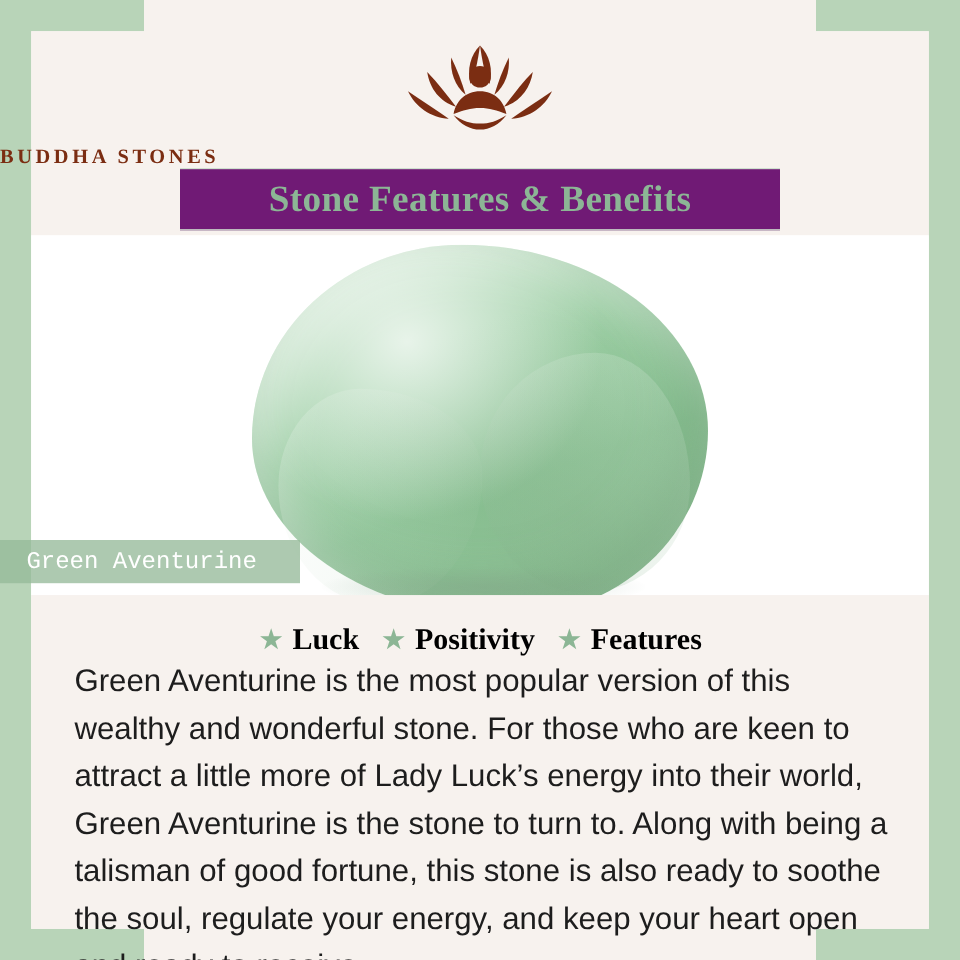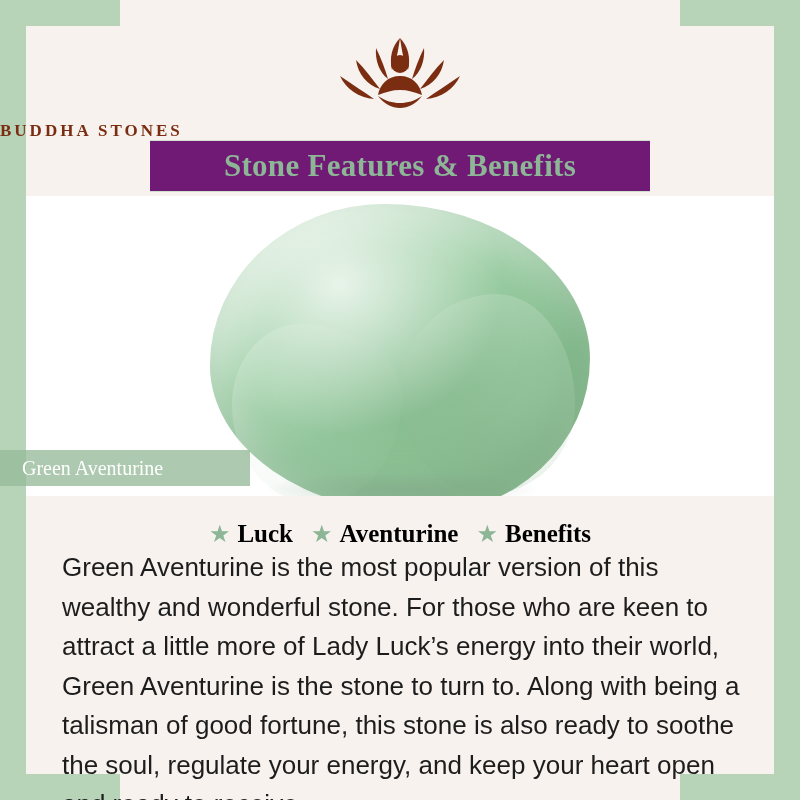--- a/index.html
+++ b/index.html
@@ -191,21 +191,21 @@
     width: 250px;
     height: 36px;
     background: rgba(150,186,154,0.78);
     display: flex;
     align-items: center;
   }
   .name-banner span {
     margin-left: 22px;
     color: #ffffff;
     font-size: 20px;
-    font-family: Liberation Serif, serif;
+    font-family: Liberation Mono, monospace;
   }
 
   
   .body-section {
     position: absolute;
     left: 26px;
     top: 496px;
     width: 748px;
     height: 278px;
     background: #f7f2ee;
@@ -297,24 +297,24 @@
   </div>
 
   <div class="body-section">
     <div class="keywords">
       <div class="keyword">
         <span class="kw-star">★</span>
         <span class="kw-label">Luck</span>
       </div>
       <div class="keyword">
         <span class="kw-star">★</span>
-        <span class="kw-label">Aventurine</span>
+        <span class="kw-label">Positivity</span>
       </div>
       <div class="keyword">
         <span class="kw-star">★</span>
-        <span class="kw-label">Benefits</span>
+        <span class="kw-label">Features</span>
       </div>
     </div>
 
     <p class="paragraph">Green Aventurine is the most popular version of this wealthy and wonderful stone. For those who are keen to attract a little more of Lady Luck’s energy into their world, Green Aventurine is the stone to turn to. Along with being a talisman of good fortune, this stone is also ready to soothe the soul, regulate your energy, and keep your heart open and ready to receive.</p>
   </div>
 
 </div>
 
 </body></html>

